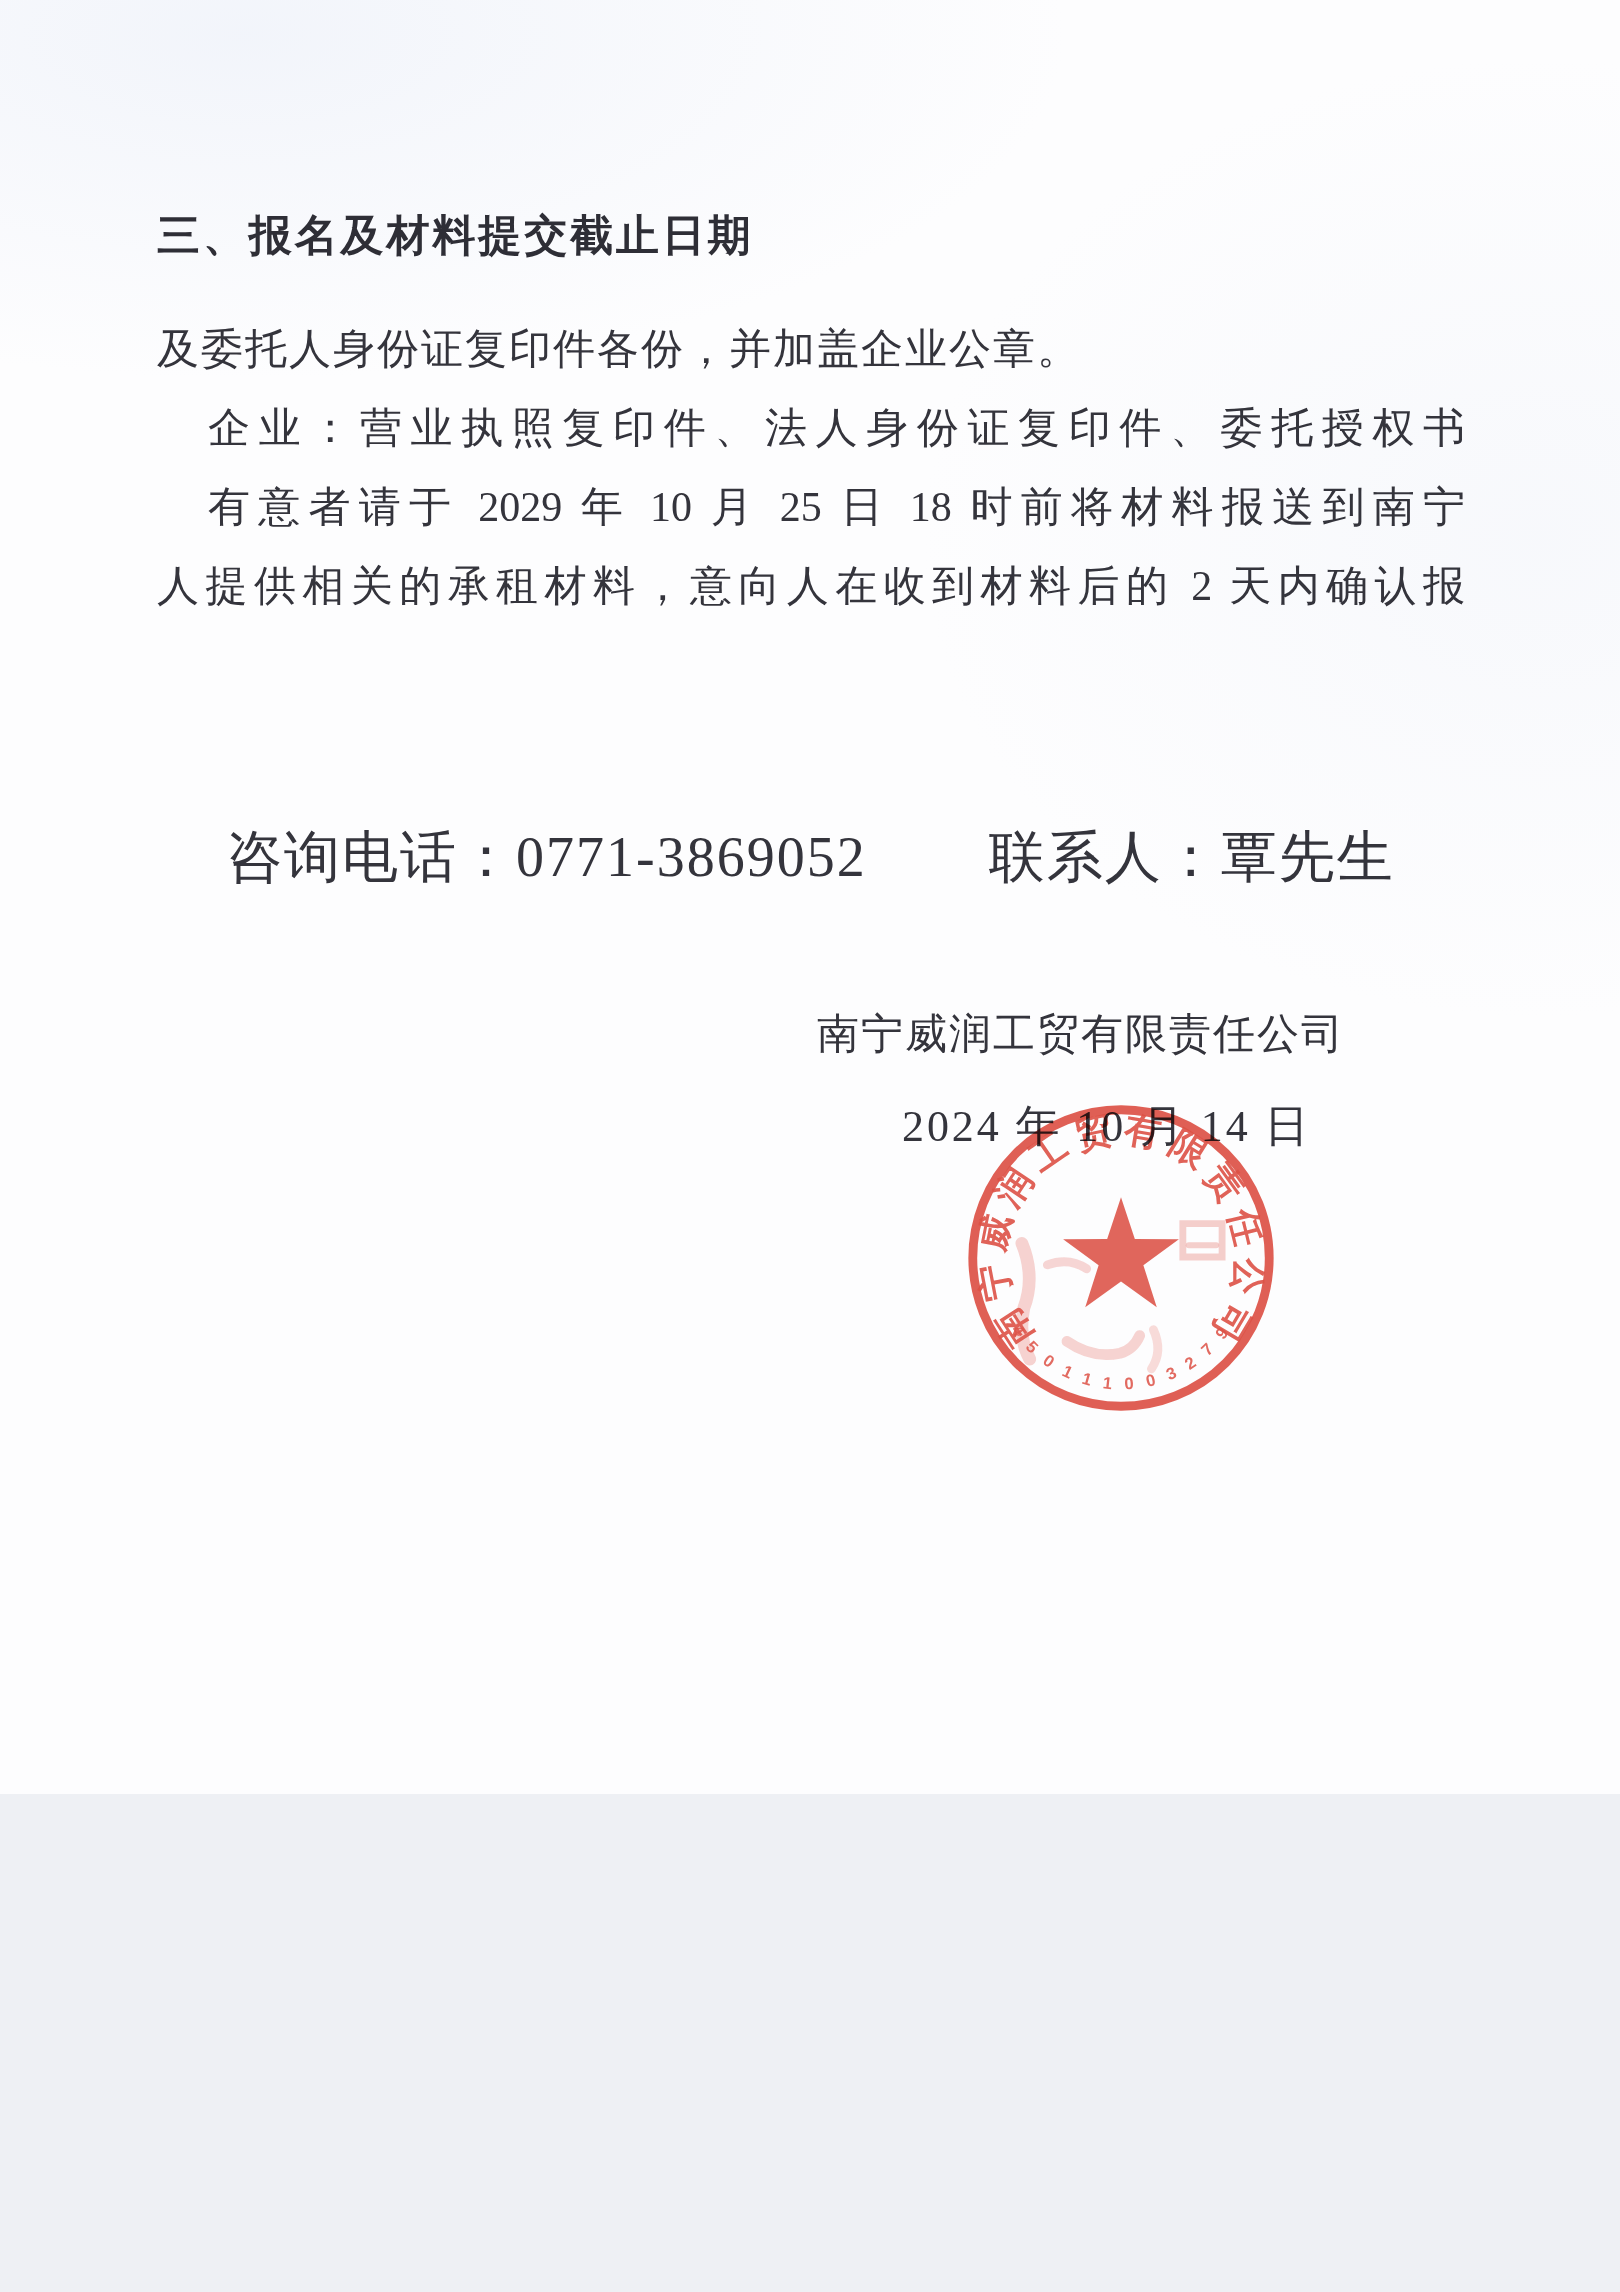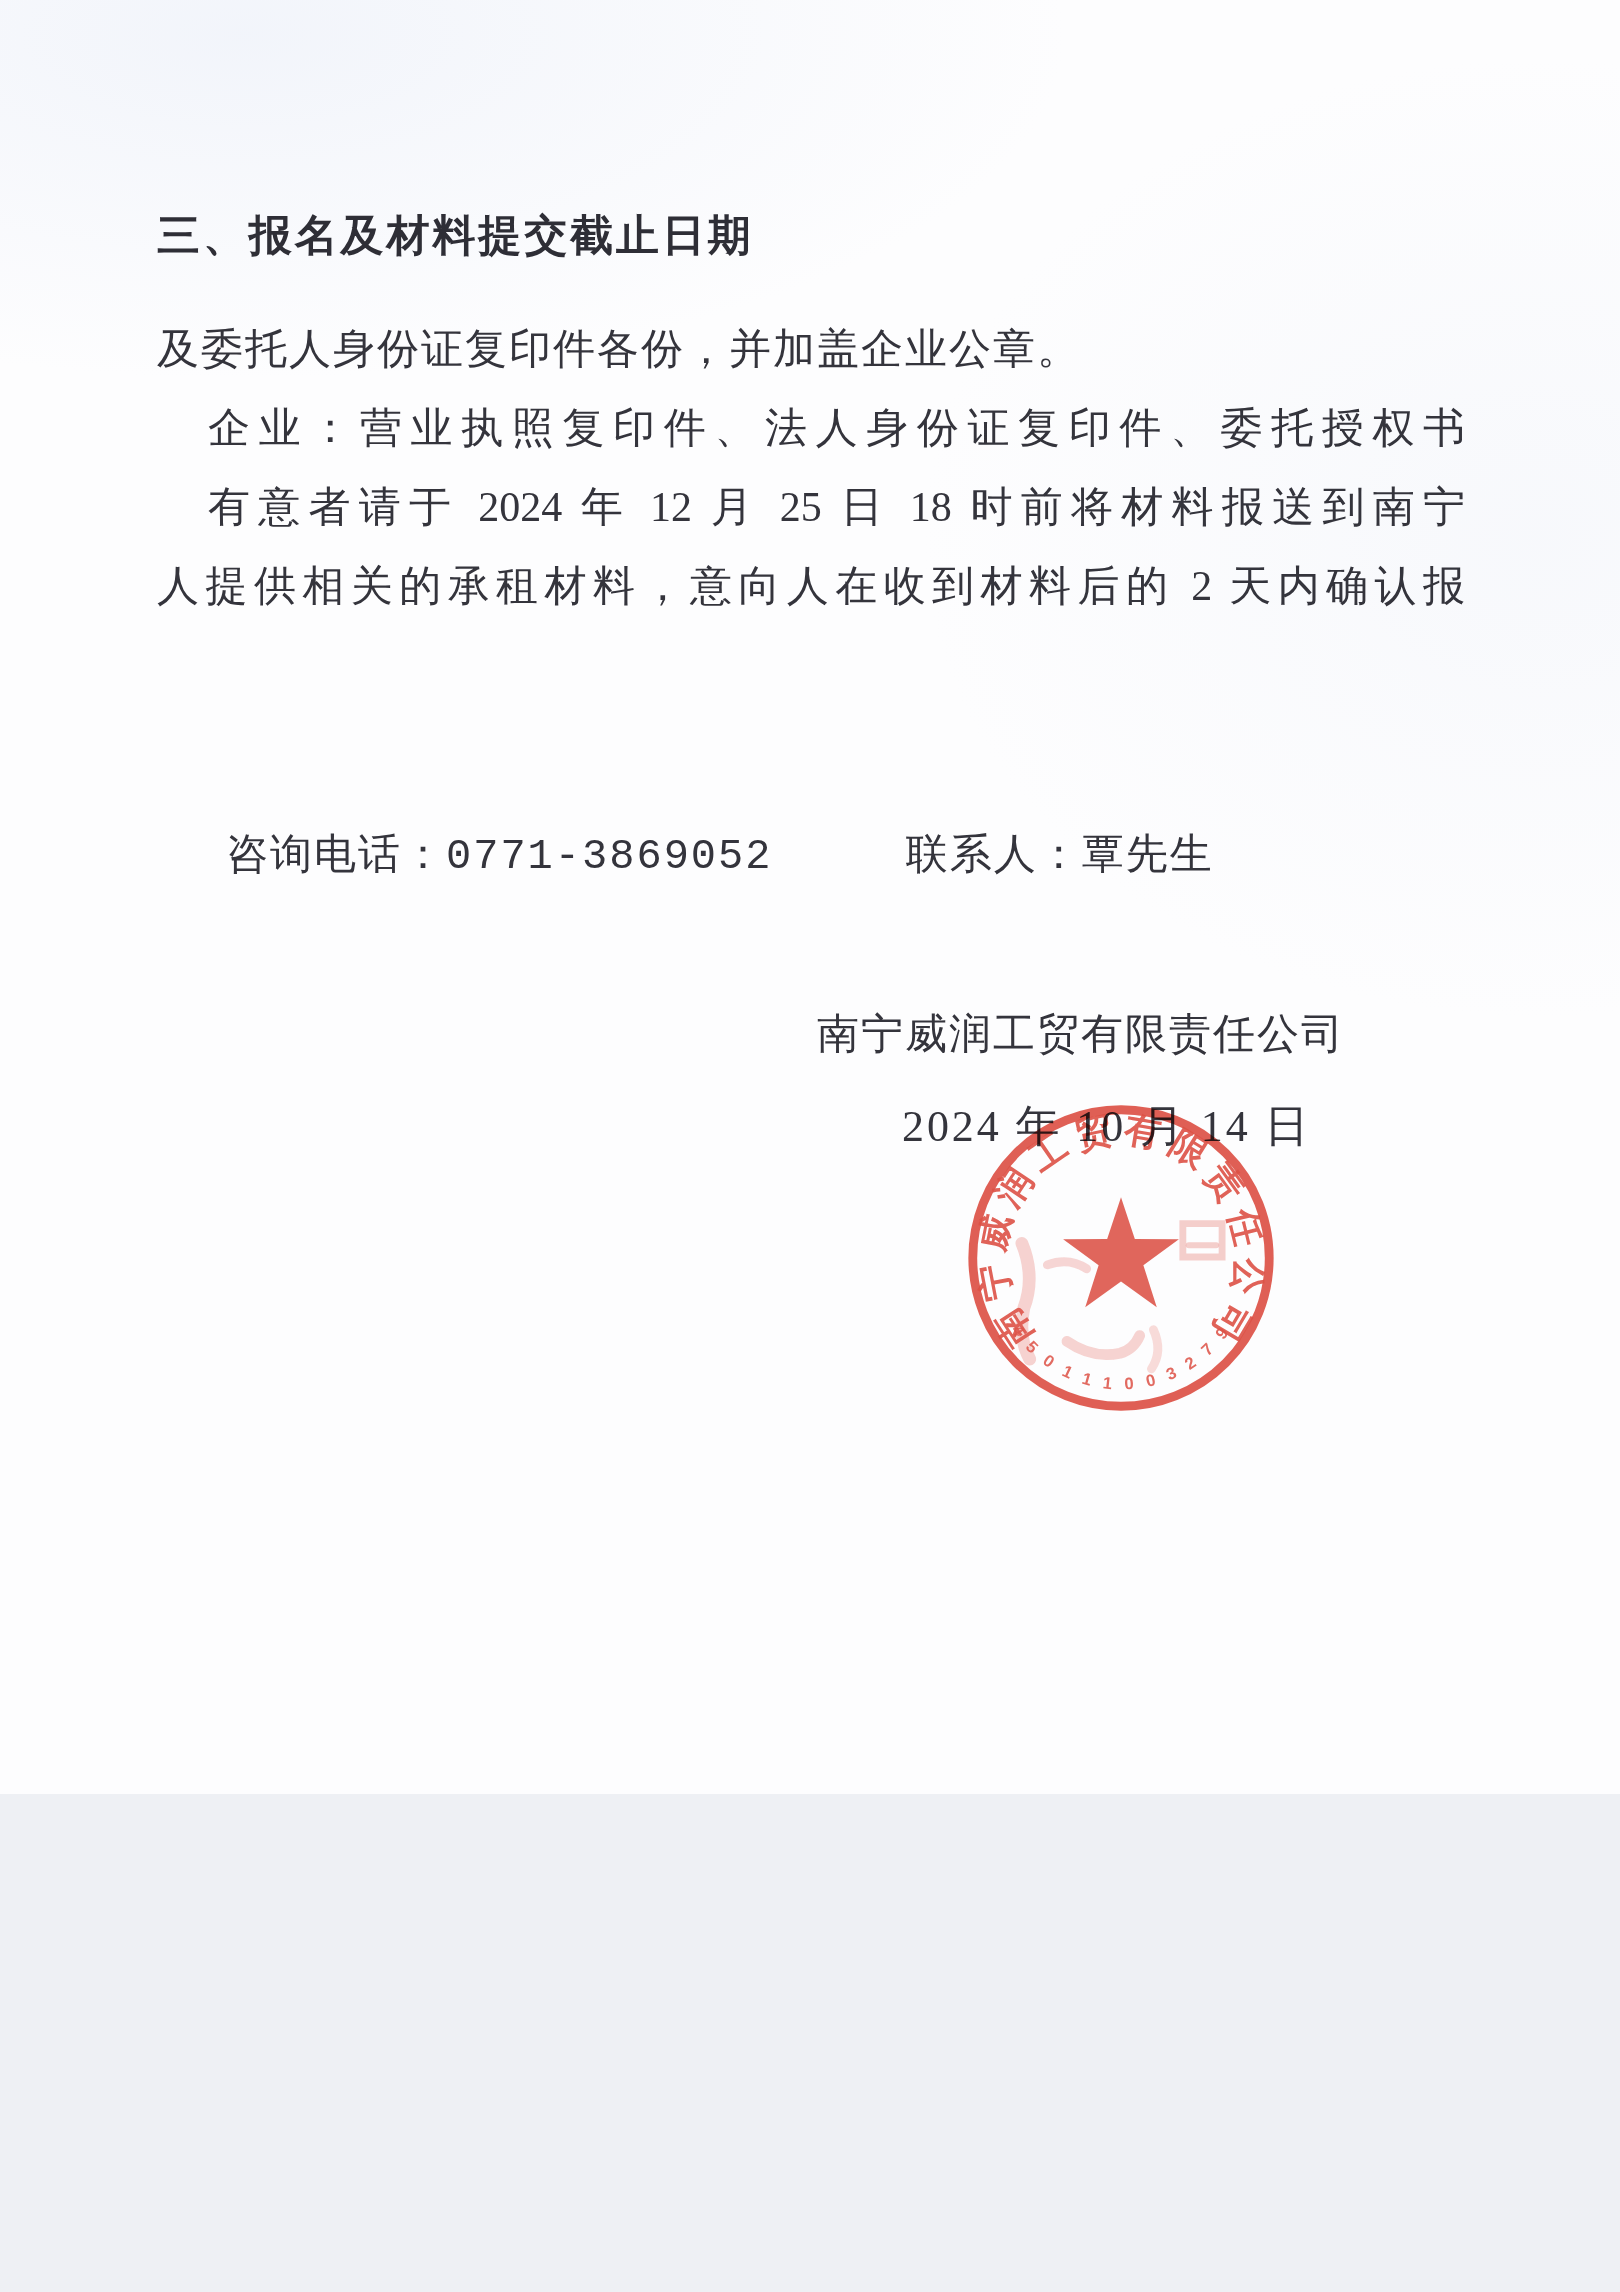--- a/index.html
+++ b/index.html
@@ -43,25 +43,24 @@
   .line.j{
     white-space:normal;
     text-align:justify;
     text-align-last:justify;
     letter-spacing:0;
   }
   .line.indent{ text-indent:51px; }
   .contact{
     margin-top:192px;
     padding-left:69px;
-    font-size:42px;
+    font-size:56px;
     line-height:79px;
     letter-spacing:2px;
     white-space:nowrap;
-    font-family:Liberation Mono, monospace;
   }
   .contact .person{ margin-left:106px; }
   .sig-company{
     margin-top:98px;
     margin-left:660px;
     font-size:42px;
     line-height:79px;
     letter-spacing:2px;
     white-space:nowrap;
   }
@@ -89,21 +88,21 @@
 
 <div class="page">
 
   <div class="content">
 
     <h1 class="heading">三、报名及材料提交截止日期</h1>
 
     <p class="line">及委托人身份证复印件各份，并加盖企业公章。</p>
     <p class="line j indent">企业：营业执照复印件、法人身份证复印件、委托授权书</p>
 
-    <p class="line j indent">有意者请于 2024 年 12 月 25 日 18 时前将材料报送到南宁</p>
+    <p class="line j indent">有意者请于 2029 年 10 月 25 日 18 时前将材料报送到南宁</p>
     <p class="line j">人提供相关的承租材料，意向人在收到材料后的 2 天内确认报</p>
 
     <div class="contact">
       <span class="phone">咨询电话：0771-3869052</span>
       <span class="person">联系人：覃先生</span>
     </div>
 
     <div class="sig-company">南宁威润工贸有限责任公司</div>
     <div class="sig-date">2024 年 10 月 14 日</div>
 

